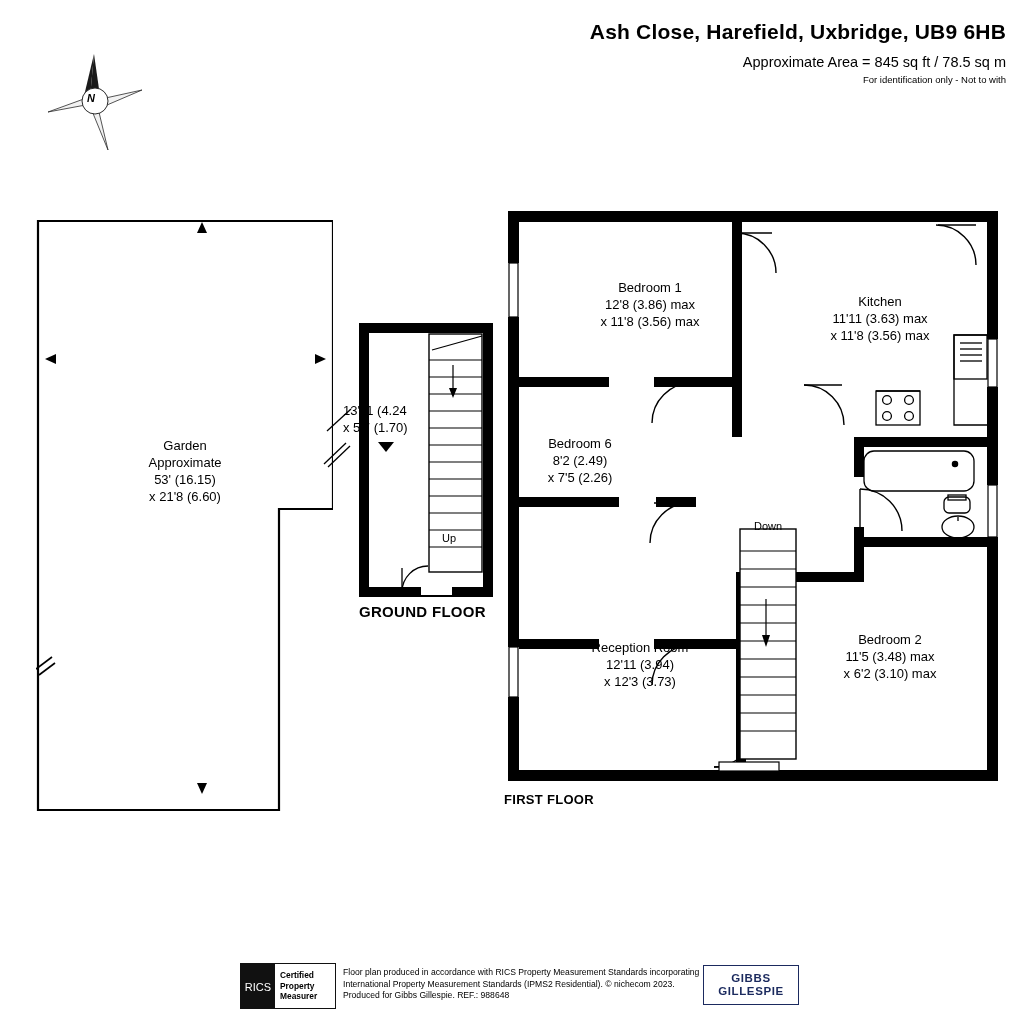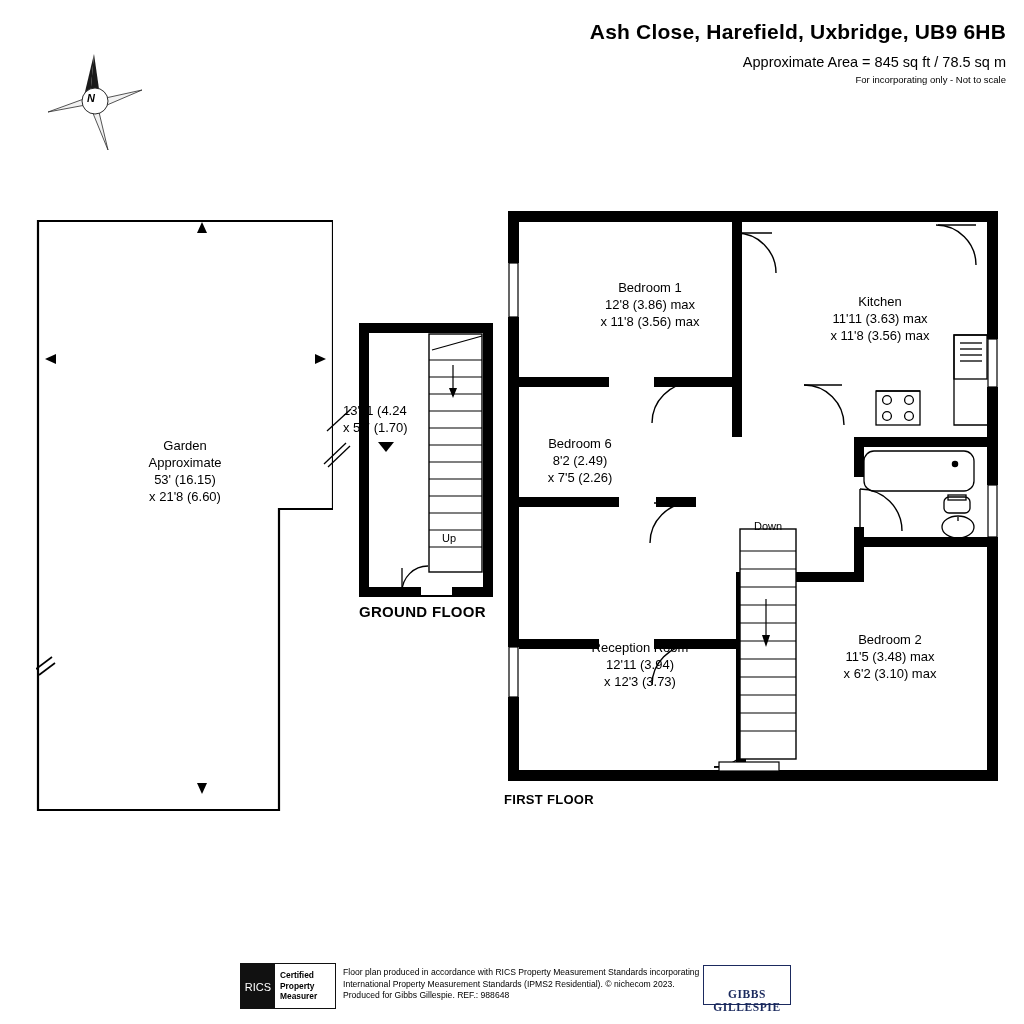--- a/index.html
+++ b/index.html
@@ -135,42 +135,42 @@
     box-sizing: border-box;
   }
   #rics-badge .rics-text {
     font-size: 8.4px;
     line-height: 10.4px;
     font-weight: bold;
     padding-left: 5px;
   }
   #agent-logo {
     left: 703px; top: 965px;
-    width: 88px; height: 40px;
+    width: 96px; height: 40px;
     border: 1px solid #1b2a5e;
     background: #ffffff;
     box-sizing: border-box;
     text-align: center;
     color: #1b2a5e;
-    font-family: Liberation Serif, serif;
+    font-family: Liberation Sans, sans-serif;
     font-size: 11.5px;
     font-weight: bold;
     letter-spacing: 0.6px;
     line-height: 13px;
-    padding-top: 22px;
+    padding-top: 6px;
   }
 
   svg { display: block; }
 </style>
 </head>
 <body>
 
 <div class="abs" id="title">Ash Close, Harefield, Uxbridge, UB9 6HB</div>
 <div class="abs" id="area-line">Approximate Area = 845 sq ft / 78.5 sq m</div>
-<div class="abs" id="ident-line">For incorporating only - Not to scale</div>
+<div class="abs" id="ident-line">For identification only - Not to with</div>
 
 <div class="abs" id="compass">
   <svg width="100" height="100" viewBox="0 0 100 100">
 
     <polygon points="48,2 54,44 50,50 44,46" fill="#1a1a1a"></polygon>
     <polygon points="48,2 44,46 38,44" fill="#1a1a1a"></polygon>
     <polygon points="96,38 55,47 50,50 54,56" fill="#f2f2f2" stroke="#2a2a2a" stroke-width="0.8"></polygon>
     <polygon points="2,60 45,52 50,50 46,44" fill="#f2f2f2" stroke="#2a2a2a" stroke-width="0.8"></polygon>
     <polygon points="62,98 52,56 50,50 44,54" fill="#f2f2f2" stroke="#2a2a2a" stroke-width="0.8"></polygon>
     <circle cx="49" cy="49" r="13" fill="#ffffff" stroke="#2a2a2a" stroke-width="1"></circle>

